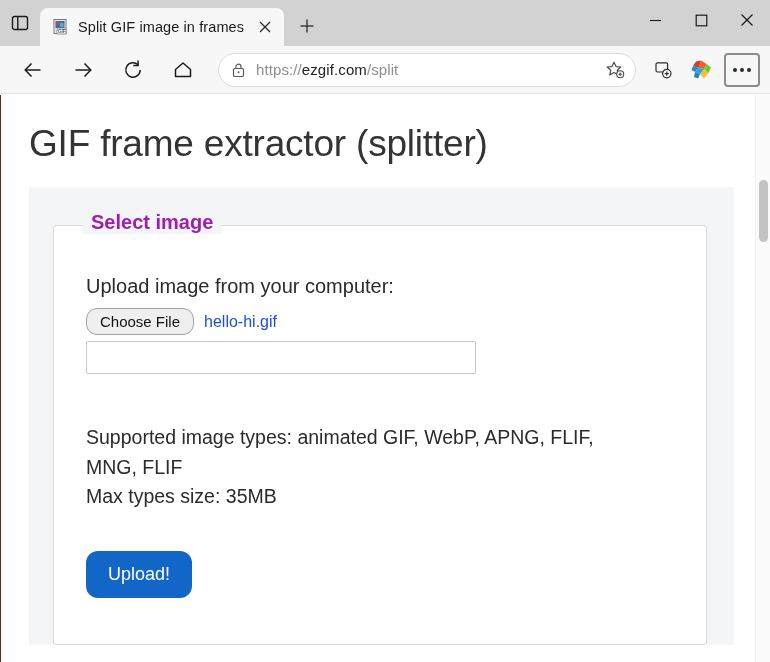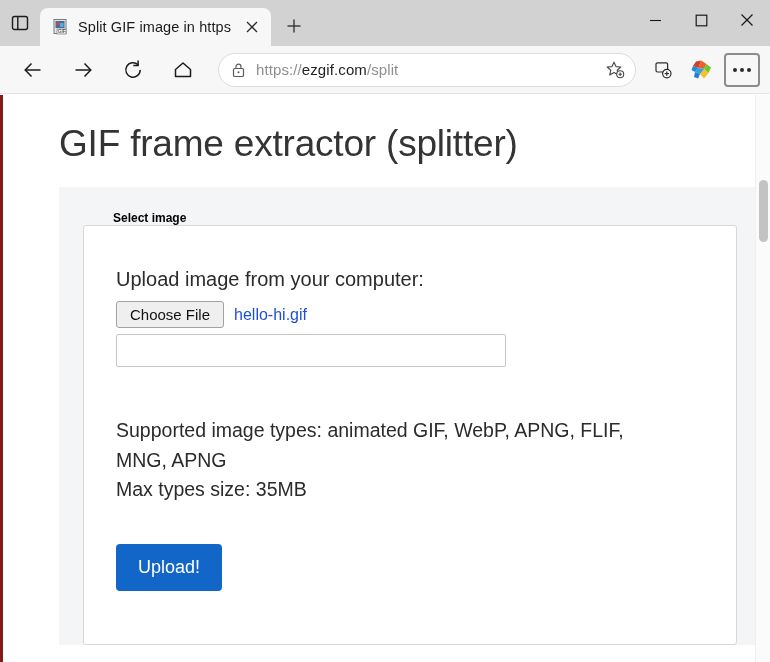--- a/index.html
+++ b/index.html
@@ -88,64 +88,63 @@
   .dots i { width:4px; height:4px; border-radius:50%; background:#2b2b2b; display:block; }
 
   
   .viewport {
     position: absolute; left:0; right:0; top: 95px; bottom: 0;
     background: #ffffff; overflow: hidden;
   }
   .page {
     position: absolute; left: 0; top: 0; right: 15px; bottom: 0;
     background: #ffffff;
-    border-left: 3px solid #7f1d1d;
-    padding-left: 28px;
+    border-left: 1px solid #7f1d1d;
   }
   .page-title {
     font-size: 37px; color: #343434; font-weight: 400;
     margin: 28px 0 0 28px; letter-spacing: -0.2px;
   }
   .panel {
     margin: 22px 0 0 28px; width: 705px; background: #f4f5f7;
     padding: 38px 0 0 0; min-height: 450px; position: relative;
   }
   .fieldset {
     position: relative; margin-left: 24px; width: 654px;
     background: #ffffff; border: 1px solid #d8d8d8; border-radius: 3px;
     padding: 30px 30px 40px 32px; min-height: 420px;
   }
   .legend {
-    position: absolute; top: -15px; left: 20px; background: #f4f5f7;
-    padding: 0 9px; font-size: 12px; font-weight: bold; color: #000000;
+    position: absolute; top: -15px; left: 28px; background: #f4f5f7;
+    padding: 0 9px; font-size: 20px; font-weight: bold; color: #a21caf;
   }
   .field-label {
-    font-size: 20px; color: #2b2b2b; font-weight: 400; margin: 12px 0 10px 0;
+    font-size: 20px; color: #2b2b2b; font-weight: 400; margin: 19px 0 10px 0;
   }
   .file-row { display:flex; align-items:center; gap: 10px; margin-top: 4px; }
   .choose-file {
-    background: #efefef; border: 1px solid #a2a2a2; border-radius: 3px;
+    background: #efefef; border: 1px solid #a2a2a2; border-radius: 11px;
     padding: 4px 13px; font-size: 15px; color: #121212;
     font-family: "Liberation Sans", sans-serif;
   }
   .file-name { font-size: 16px; color: #1d4ed8; }
   .url-input {
     margin-top: 6px; width: 390px; height: 33px;
     border: 1px solid #c6c6c6; border-radius: 2px; background: #fff;
     padding: 0 8px; font-size: 15px; color: #1c1c1c;
     font-family: "Liberation Sans", sans-serif;
   }
   .support-text {
     margin-top: 50px; font-size: 19.5px; color: #2b2b2b; line-height: 1.42;
     max-width: 560px;
   }
   .support-text .l2 { margin-top: 2px; }
   .upload-btn {
     margin-top: 40px; background: #1266c8; color: #ffffff;
-    border: none; border-radius: 4px;
+    border: none; border-radius: 12px;
     padding: 13px 22px; font-size: 18px; cursor: pointer;
     font-family: "Liberation Sans", sans-serif;
     display:inline-block;
   }
 
   
   .scrollbar {
     position: absolute; right: 0; top: 95px; width: 15px; bottom: 0;
     background: #fbfbfb; border-left: 1px solid #f0f0f0;
   }
@@ -172,21 +171,21 @@
       <span class="tab-favicon">
         <svg width="18" height="18" viewBox="0 0 18 18">
           <rect x="2" y="1.5" width="12" height="14" fill="#e8e8e8" stroke="#7a7a7a" stroke-width="1"></rect>
           <rect x="3.5" y="3" width="9" height="7" fill="#3a6ea5"></rect>
           <rect x="4.5" y="4" width="3" height="3" fill="#cf4a3a"></rect>
           <rect x="8" y="5" width="3.5" height="4" fill="#5fa8d3"></rect>
           <rect x="5" y="11" width="9" height="5" fill="#f0f0f0" stroke="#8a8a8a" stroke-width=".8"></rect>
           <text x="6" y="15.2" font-size="4.6" fill="#333" font-family="Liberation Sans, sans-serif">GIF</text>
         </svg>
       </span>
-      <span class="tab-title">Split GIF image in https</span>
+      <span class="tab-title">Split GIF image in frames</span>
       <span class="tab-close">
         <svg width="12" height="12" viewBox="0 0 12 12">
           <line x1="1" y1="1" x2="11" y2="11" stroke="#2b2b2b" stroke-width="1.25"></line>
           <line x1="11" y1="1" x2="1" y2="11" stroke="#2b2b2b" stroke-width="1.25"></line>
         </svg>
       </span>
     </div>
 
     <div class="newtab">
       <svg width="16" height="16" viewBox="0 0 16 16">
@@ -307,21 +306,21 @@
           <div class="file-row">
             <span class="choose-file">Choose File</span>
             <span class="file-name">hello-hi.gif</span>
           </div>
 
 
           <input class="url-input" type="text" value="" style="">
 
           <div class="support-text">
             <div>Supported image types: animated GIF, WebP, APNG, FLIF,</div>
-            <div class="l2">MNG, APNG</div>
+            <div class="l2">MNG, FLIF</div>
             <div class="l2">Max types size: 35MB</div>
           </div>
 
           <button class="upload-btn">Upload!</button>
         </div>
 
       </div>
 
     </div>
 

